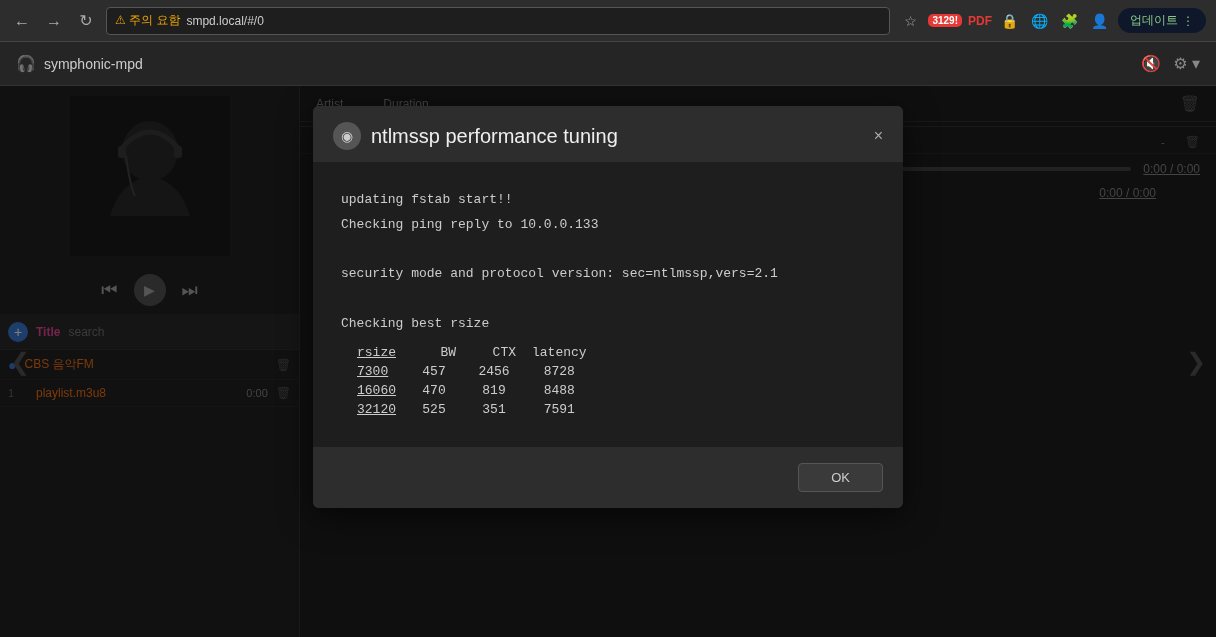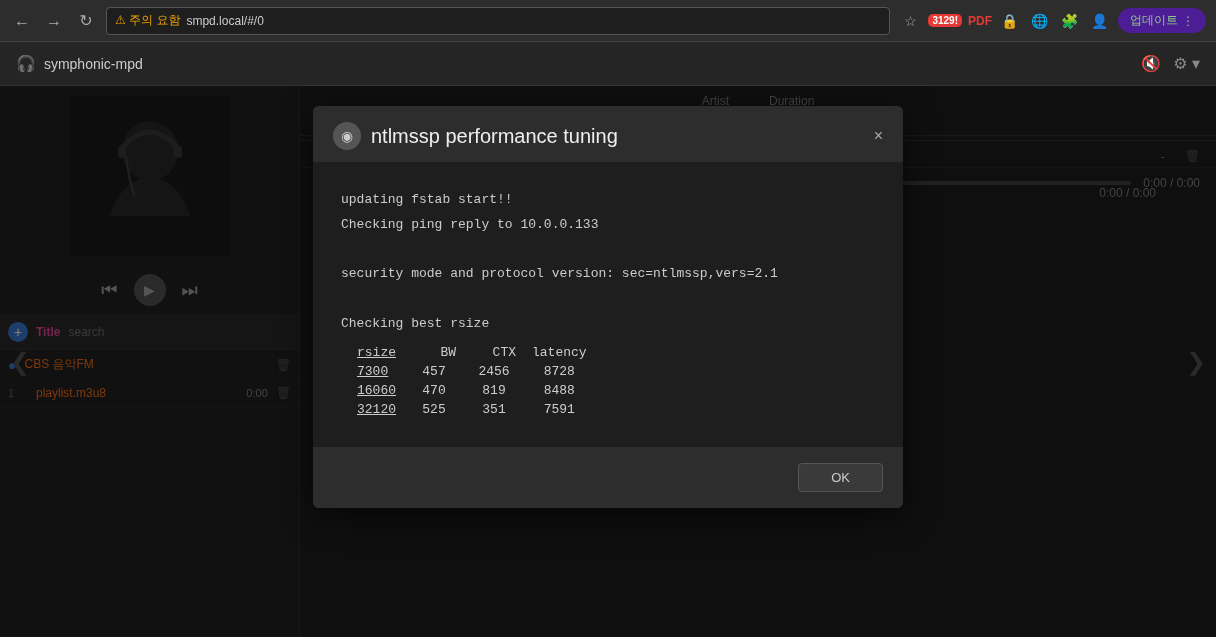--- a/index.html
+++ b/index.html
@@ -67,21 +67,21 @@
       background: #e53935;
       color: white;
       font-size: 10px;
       font-weight: bold;
       border-radius: 5px;
       padding: 1px 4px;
       min-width: 30px;
       text-align: center;
     }
     .update-btn {
-      background: #4c1d95;
+      background: #0f172a;
       color: #8bc88b;
       border: none;
       border-radius: 20px;
       padding: 4px 12px;
       font-size: 12px;
       cursor: pointer;
       display: flex;
       align-items: center;
       gap: 4px;
     }
@@ -260,40 +260,40 @@
       background: #1e1e1e;
       display: flex;
       flex-direction: column;
     }
     .right-header {
       display: flex;
       align-items: center;
       justify-content: space-between;
       padding: 8px 16px;
       border-bottom: 1px solid #333;
-      flex-direction: column;
     }
     .cols {
       display: flex;
       gap: 40px;
       align-items: center;
     }
     .col-label {
       color: #888;
       font-size: 12px;
     }
     .progress-bar {
       flex: 1;
       height: 4px;
       background: #444;
       border-radius: 2px;
     }
     .time-label {
       color: #888;
       font-size: 12px;
+      text-decoration: underline;
     }
 
     
     .nav-arrow {
       position: absolute;
       top: 50%;
       transform: translateY(-50%);
       color: #555;
       font-size: 24px;
       cursor: pointer;

